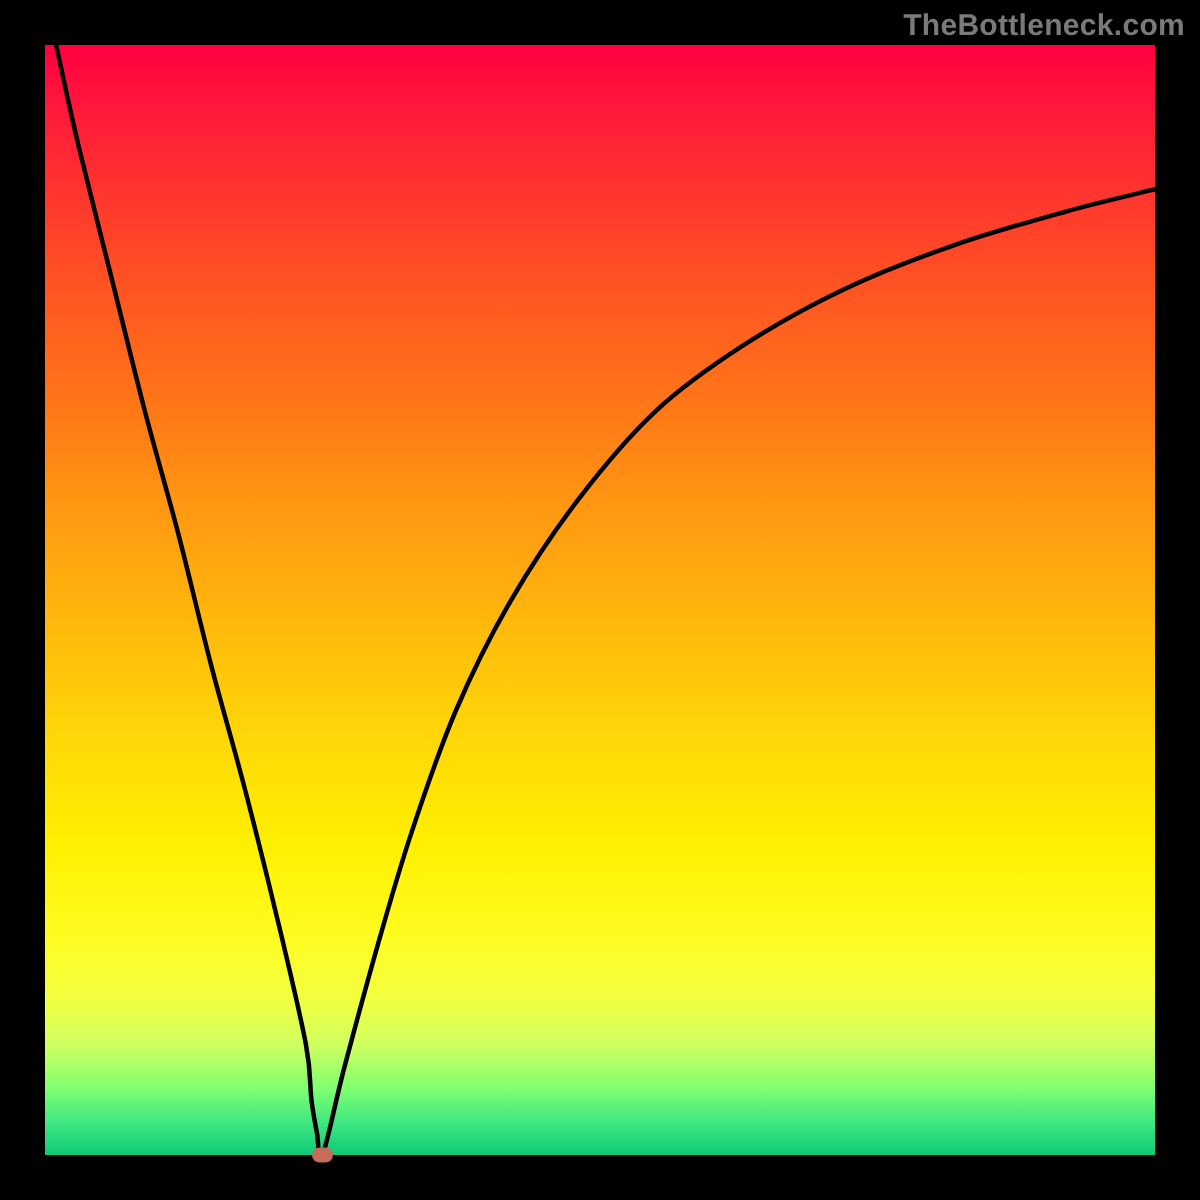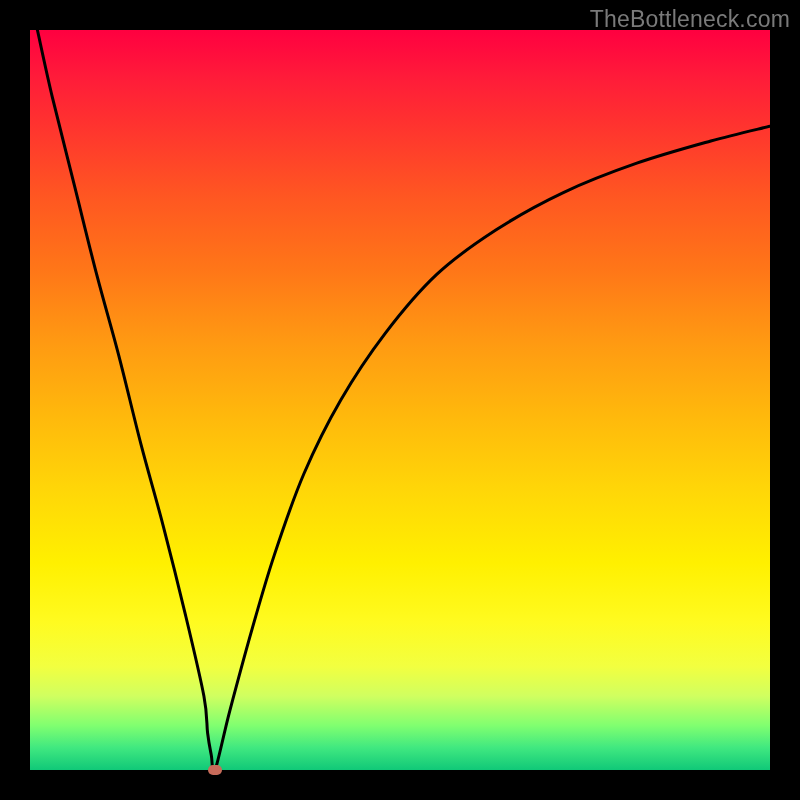--- a/index.html
+++ b/index.html
@@ -40,23 +40,24 @@
       #80ff70 94%,
       #40e880 97%,
       #10c878 100%
     );
   }
   .watermark {
     position: absolute;
     top: 6px;
     right: 10px;
     color: #7a7a7a;
-    font-size: 23px;
+    font-size: 20px;
     letter-spacing: 0.2px;
     user-select: none;
+    font-weight: bold;
   }
   svg.curve {
     position: absolute;
     left: 0;
     top: 0;
     width: 740px;
     height: 740px;
   }
   .minpoint {
     position: absolute;

